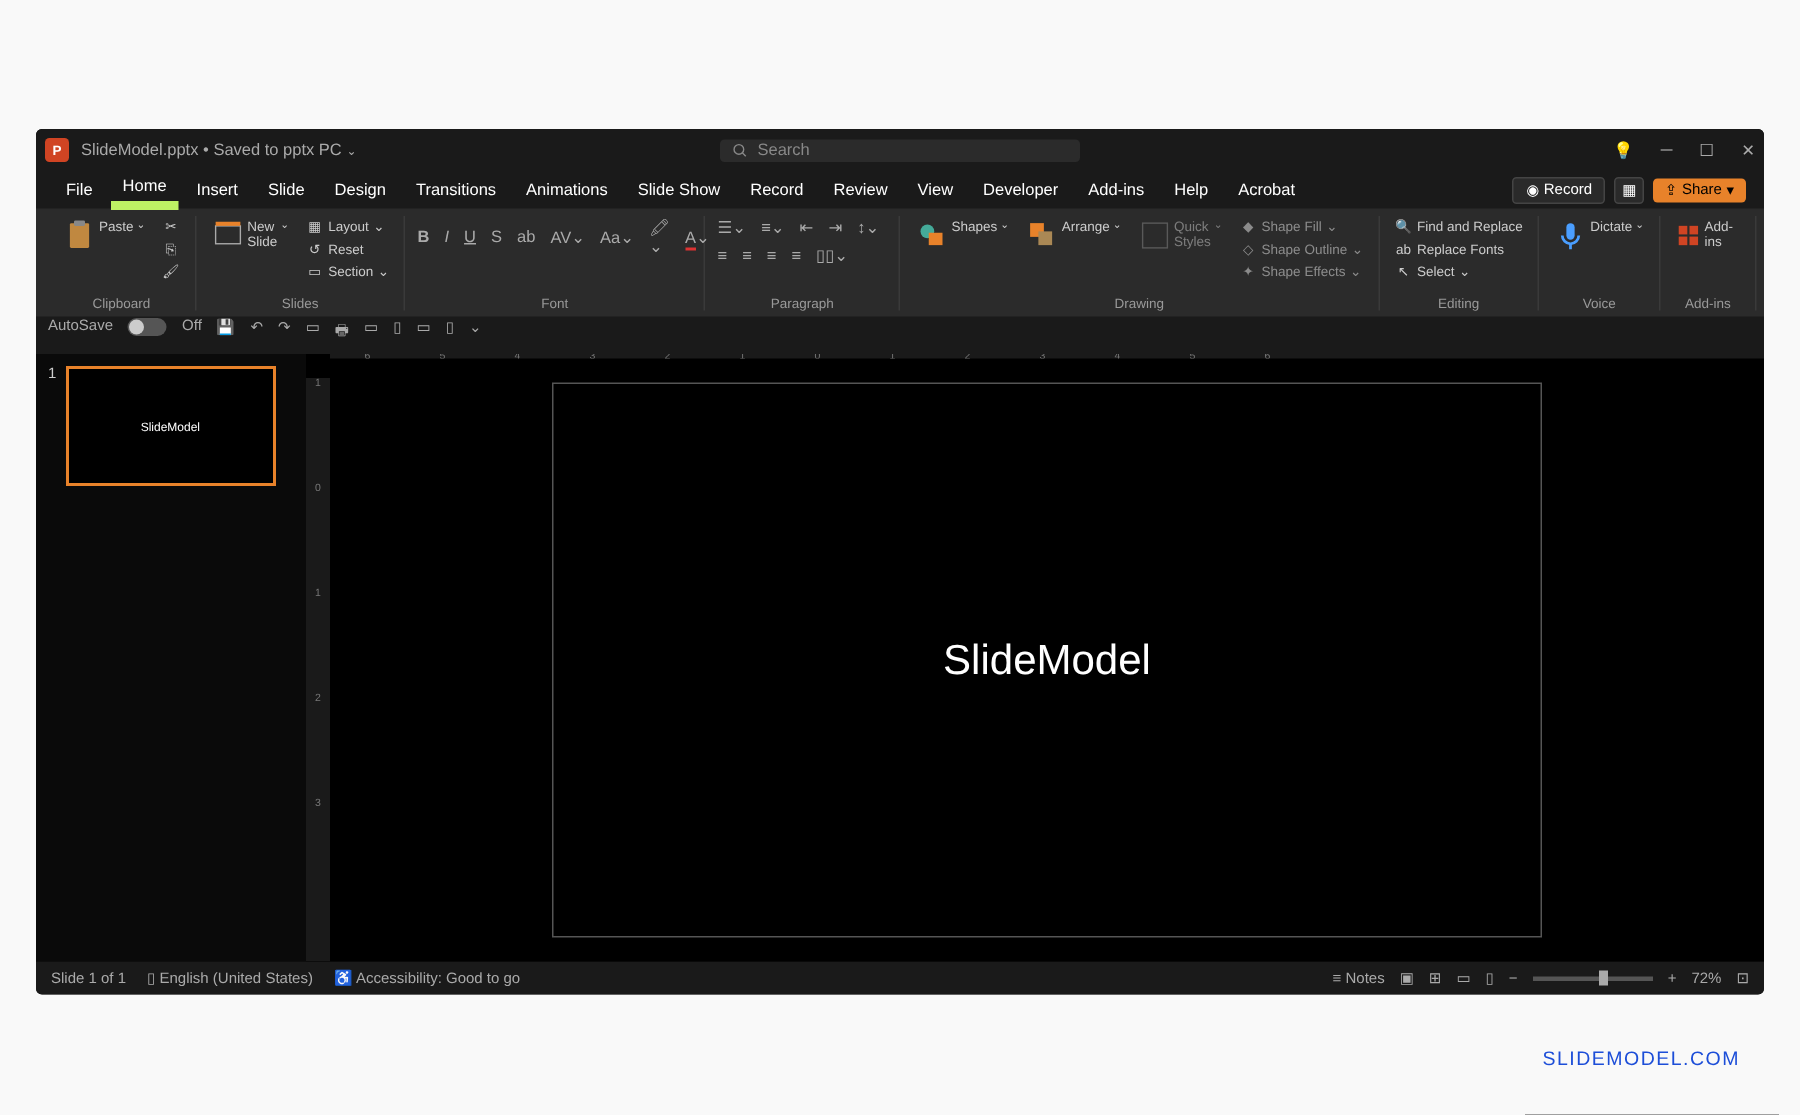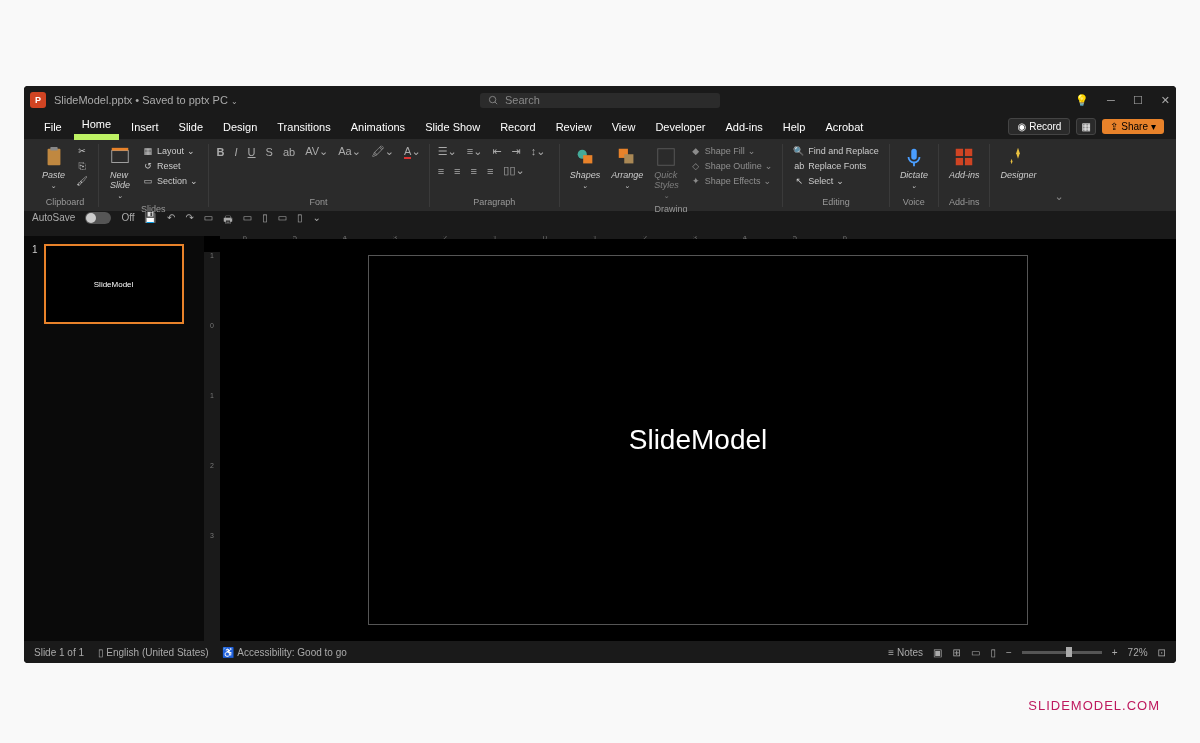--- a/index.html
+++ b/index.html
@@ -22,21 +22,21 @@
 .menubar-right { margin-left: auto; display: flex; gap: 6px; align-items: center; }
 .pill-btn { background: #2a2a2a; border: 1px solid #444; border-radius: 3px; padding: 2px 8px; color: #fff; font-size: 10px; cursor: pointer; display: flex; align-items: center; gap: 3px; }
 .share-btn { background: #e8822a; color: #000; border: none; }
 
 
 .ribbon { background: #2b2b2b; display: flex; padding: 4px 8px; gap: 0; border-bottom: 1px solid #1a1a1a; height: 72px; }
 .ribbon-group { display: flex; flex-direction: column; justify-content: space-between; border-right: 1px solid #3a3a3a; padding: 0 6px; }
 .ribbon-group:last-child { border-right: none; }
 .group-content { display: flex; align-items: flex-start; gap: 3px; flex: 1; }
 .group-label { text-align: center; font-size: 9px; color: #999; padding-top: 2px; }
-.big-btn { display: flex; flex-direction: column; align-items: center; gap: 2px; padding: 2px 4px; cursor: pointer; font-size: 9px; color: #ccc; font-style: italic; }
+.big-btn { display: flex; flex-direction: row; align-items: flex-start; gap: 2px; padding: 2px 4px; cursor: pointer; font-size: 9px; color: #ccc; }
 .big-btn svg, .big-btn .icon-box { width: 22px; height: 22px; }
 .small-btns { display: flex; flex-direction: column; gap: 1px; }
 .small-btn { display: flex; align-items: center; gap: 3px; padding: 1px 4px; cursor: pointer; font-size: 9px; color: #ccc; white-space: nowrap; }
 .icon-sm { width: 12px; height: 12px; display: inline-flex; align-items: center; justify-content: center; }
 .font-select { background: #1a1a1a; border: 1px solid #444; color: #888; height: 18px; width: 110px; font-size: 10px; padding: 0 4px; }
 .font-size { background: #1a1a1a; border: 1px solid #444; color: #888; height: 18px; width: 30px; font-size: 10px; padding: 0 4px; }
 .fmt-row { display: flex; gap: 6px; align-items: center; }
 .fmt-btn { color: #aaa; font-size: 11px; cursor: pointer; padding: 1px 2px; }
 .collapse-arrow { margin-left: 4px; color: #888; align-self: flex-end; padding: 4px; cursor: pointer; }
 
@@ -59,21 +59,21 @@
 .canvas-wrap { flex: 1; display: flex; align-items: flex-start; justify-content: center; padding: 16px 16px 16px 32px; }
 .slide-canvas { width: 660px; height: 370px; background: #000; border: 1px solid #555; display: flex; align-items: center; justify-content: center; color: #fff; font-size: 28px; font-weight: 400; }
 
 
 .statusbar { height: 22px; background: #1a1a1a; display: flex; align-items: center; padding: 0 10px; gap: 14px; color: #aaa; font-size: 10px; }
 .status-right { margin-left: auto; display: flex; align-items: center; gap: 10px; }
 .view-btn { cursor: pointer; color: #aaa; }
 .zoom-slider { width: 80px; height: 3px; background: #555; position: relative; }
 .zoom-slider::after { content: ''; position: absolute; width: 6px; height: 10px; background: #aaa; top: -4px; left: 55%; }
 
-.watermark { position: absolute; bottom: 30px; right: 40px; color: #be185d; font-size: 13px; letter-spacing: 1px; }
+.watermark { position: absolute; bottom: 30px; right: 40px; color: #1d4ed8; font-size: 13px; letter-spacing: 1px; }
 </style>
 </head>
 <body>
 
 <div class="outer">
 <div class="app-window">
 
   <div class="titlebar">
     <div class="app-icon">P</div>
     <div class="title-text">

